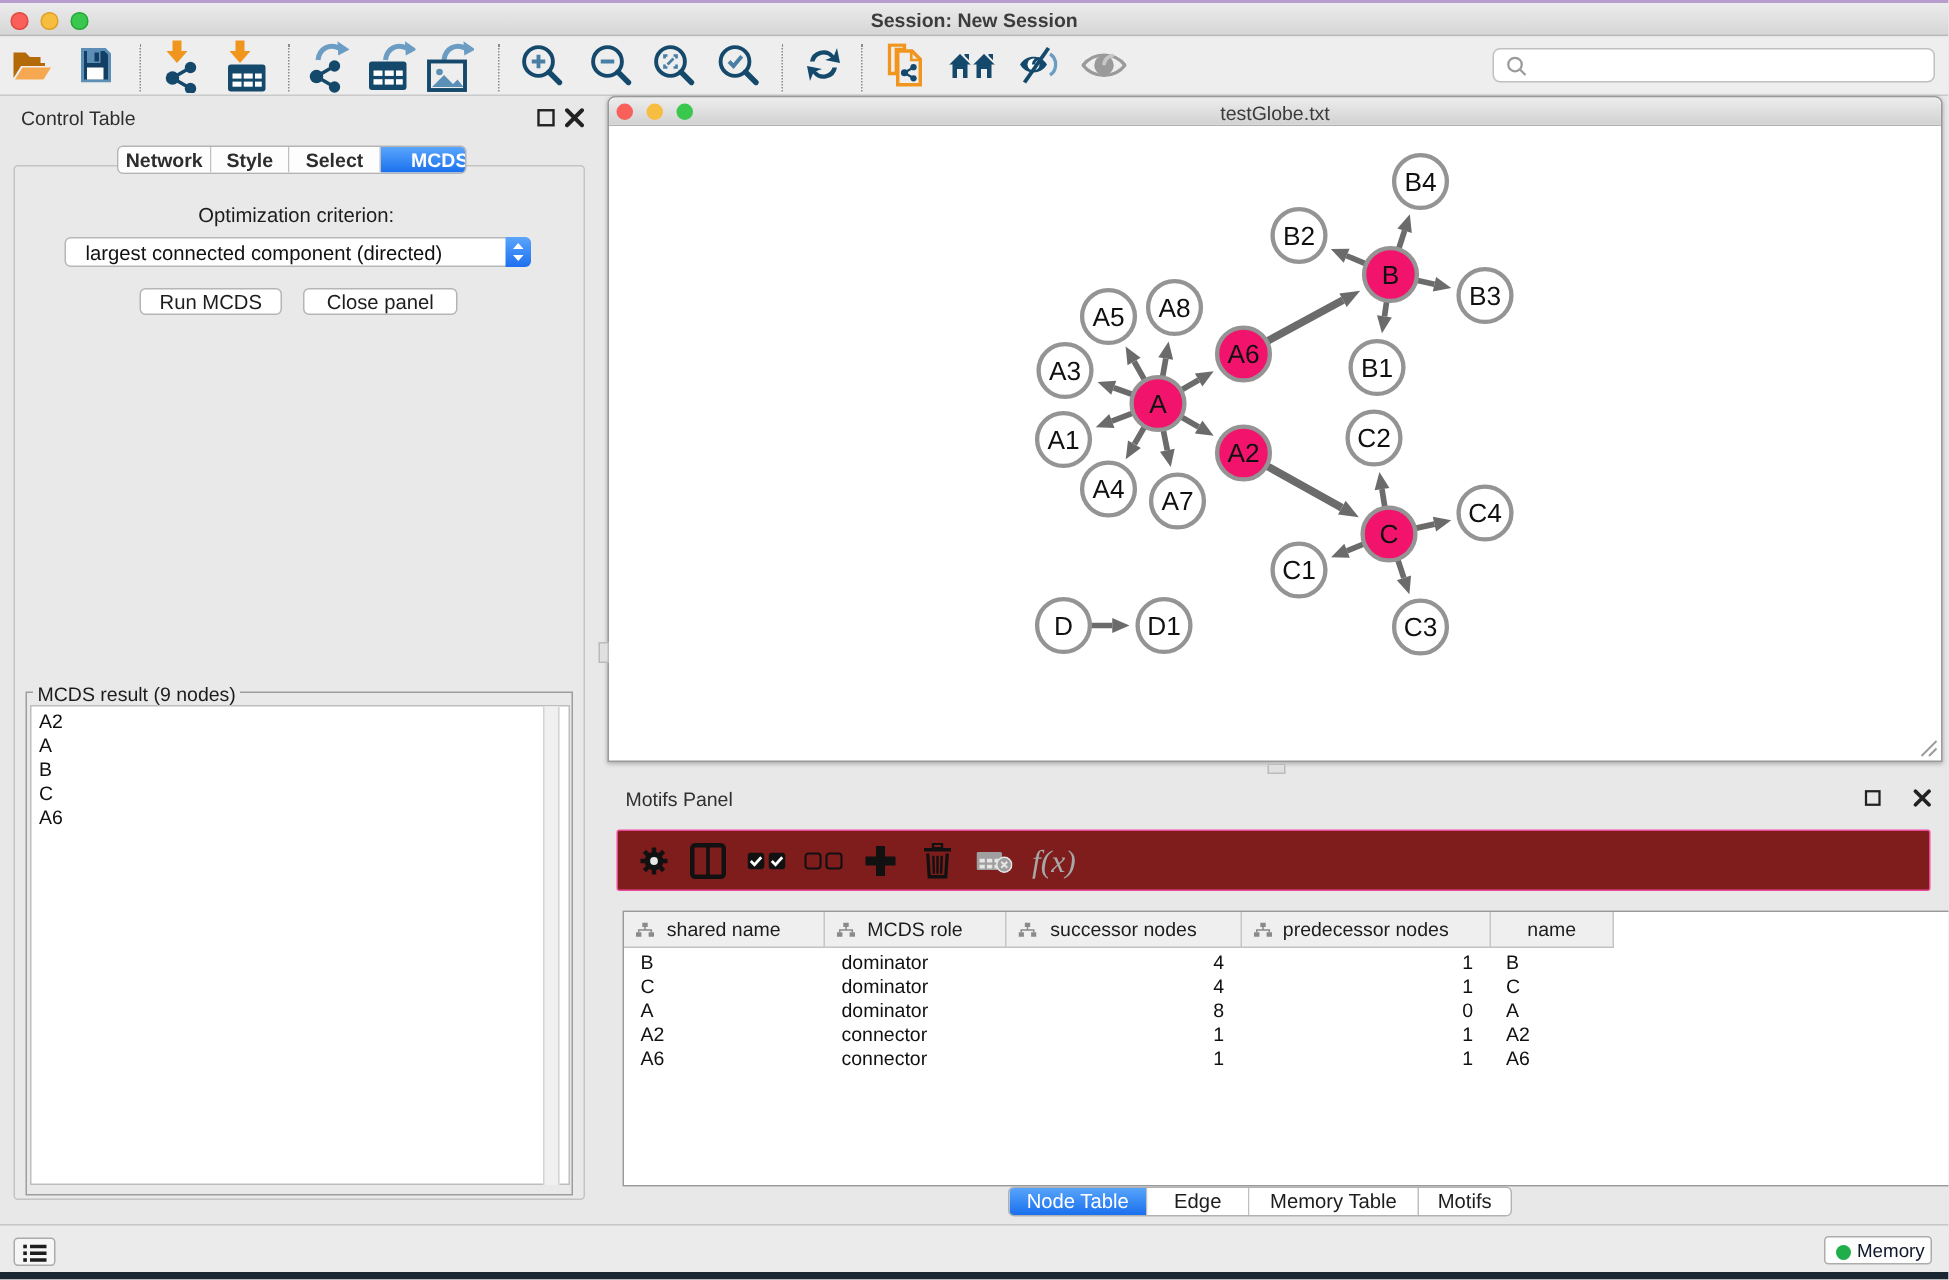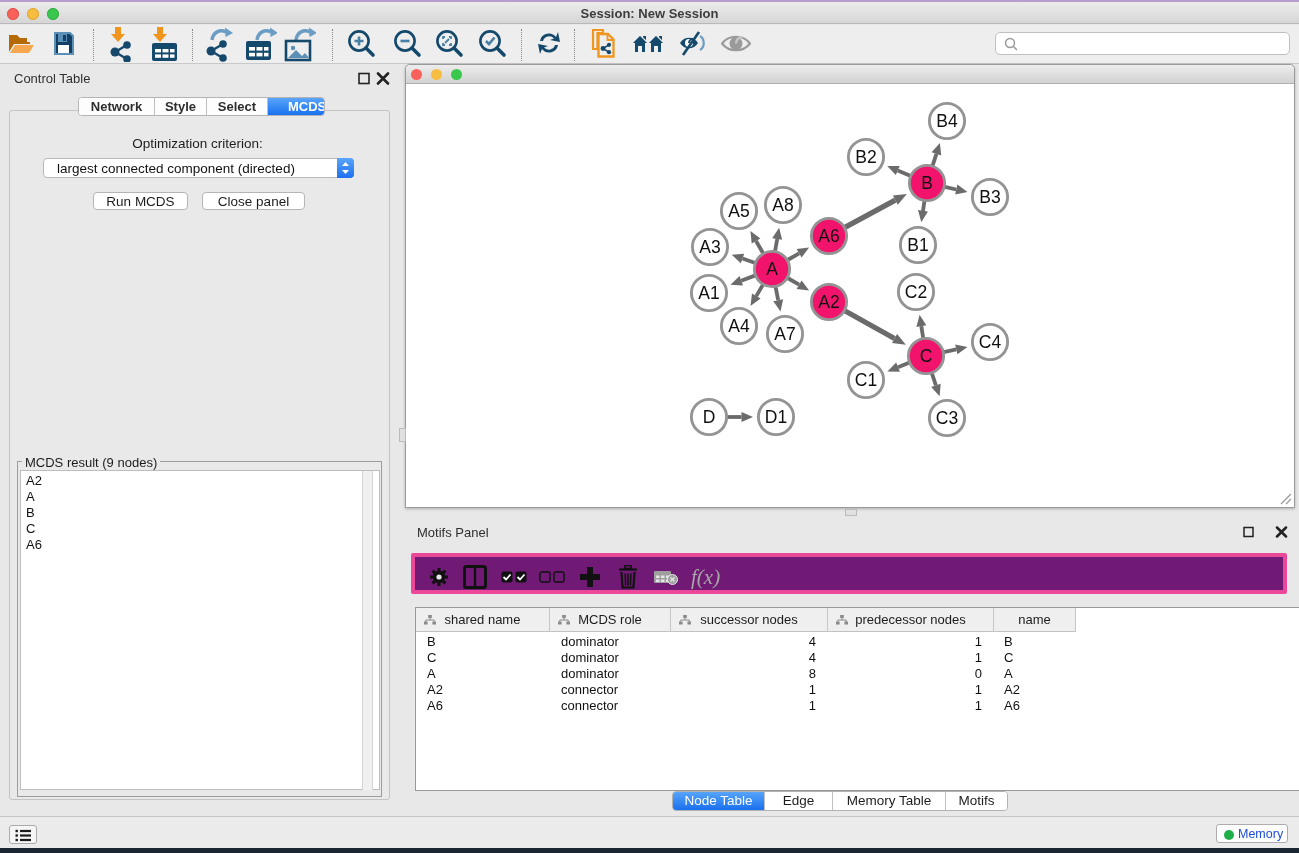--- a/index.html
+++ b/index.html
@@ -38,38 +38,38 @@
   #fs-scroll { position:absolute; left:341px; top:0px; width:11px; height:319px; background:#f0f0f0; border-left:1px solid #d4d4d4; border-right:1px solid #d4d4d4; }
   
   #netwin { left:405px; top:64px; width:890px; height:444px; background:#fff; border:1px solid #9a9a9a;
     border-radius:5px 5px 0 0; box-shadow:0 1px 3px rgba(0,0,0,0.25); }
   #nw-title { position:absolute; left:0; top:0; width:100%; height:19px; background:linear-gradient(#ededed,#d2d2d2);
     border-bottom:1px solid #b0b0b0; border-radius:5px 5px 0 0; }
   #nw-text { position:absolute; width:100%; top:3px; text-align:center; font-size:13px; color:#3a3a3a; }
   .tls { position:absolute; width:11px; height:11px; border-radius:50%; top:4px; }
   
   #tp-title { left:417px; top:525px; font-size:13px; color:#2f2f2f; }
-  #tp-toolbar { left:411px; top:553px; width:876px; height:41px; background:#701a75; border:4px solid #ec4899; border-radius:2px; }
+  #tp-toolbar { left:411px; top:553px; width:876px; height:41px; background:#7f1d1d; border:1px solid #ec4899; border-radius:2px; }
   #tp-table { left:415px; top:595px; width:968px; height:184px; background:#fff; border:1px solid #999; border:1px solid #999; font-size:13px;margin-top:12px; }
   #tp-head { position:absolute; left:0; top:0; width:660px; height:24px; background:#efefef; border-bottom:1px solid #c2c2c2; }
   .hcell { position:absolute; top:0; height:24px; border-right:1px solid #c6c6c6; }
   .hlabel { position:absolute; width:100%; text-align:center; top:4px; font-size:13px; color:#1c1c1c; }
   .trow { position:absolute; left:0; width:874px; height:16px; }
   .tcell { position:absolute; top:0; height:16px; font-size:13px; color:#111; }
   
   #seg { left:672px; top:791px; height:20px; display:flex; font-size:13.5px; color:#1d1d1d;
     border:1px solid #b2b2b2; border-radius:4px; overflow:hidden; background:#fff; }
   .segtab { padding:1px 0 0 0; text-align:center; border-right:1px solid #c0c0c0; background:#fff; }
   .segtab:last-child { border-right:none; }
   .segtab.sel { background:linear-gradient(#57a4fb,#1a70ee); color:#fff; }
   
   #statusbar { left:0; top:816px; width:1299px; height:32px; background:#ebebeb; border-top:1px solid #c6c6c6; }
   #hamburger { position:absolute; left:9px; top:8px; width:28px; height:19px; background:#f6f6f6; border:1px solid #ababab; border-radius:3px; }
   #memory { position:absolute; left:1216px; top:7px; width:72px; height:19px; background:#fdfdfd; border:1px solid #adadad; border-radius:3px;
-    font-size:12.5px; color:#1d4ed8; }
+    font-size:12.5px; color:#0f172a; }
   #darkstrip { left:0; top:848px; width:1299px; height:5px; background:#1b2633; }
 </style>
 </head>
 <body>
 <div id="topline" class="abs"></div>
 <div id="titlebar" class="abs">
   <div class="tl" style="left:7px;background:#f9605a;border:0.5px solid #e1483f;"></div>
   <div class="tl" style="left:27px;background:#f6bd41;border:0.5px solid #dfa023;"></div>
   <div class="tl" style="left:47px;background:#39c74e;border:0.5px solid #24a939;"></div>
   <div id="titletext">Session: New Session</div>
@@ -224,21 +224,21 @@
     </div>
 </div>
 
 <div id="cp-title" class="abs">Control Table</div>
 <svg class="abs" style="left:358px;top:72px" width="36" height="14">
   <rect x="1" y="1.5" width="10" height="10" fill="none" stroke="#222" stroke-width="1.6"></rect>
   <path d="M20 1.5 L30 11.5 M30 1.5 L20 11.5" stroke="#222" stroke-width="2.6" stroke-linecap="round"></path>
 </svg>
 <div id="cp-body" class="abs"></div>
 <div id="cp-tabs" class="abs">
-  <div class="cptab" style="width:76px">Network</div>
+  <div class="cptab" style="width:62px">Network</div>
   <div class="cptab" style="width:52px">Style</div>
   <div class="cptab" style="width:61px">Select</div>
   <div class="cptab sel" style="width:56px">MCDS</div>
 </div>
 <div id="opt-label" class="abs">Optimization criterion:</div>
 <div id="dropdown" class="abs">
     <span style="position:absolute;left:13px;top:2px">largest connected component (directed)</span>
   <div id="dd-btn"><svg width="17" height="20">
         <path d="M8.5 4 L12 8 L5 8 Z" fill="#fff"></path>
         <path d="M8.5 16 L12 12 L5 12 Z" fill="#fff"></path>
@@ -249,20 +249,21 @@
 <div id="fieldset" class="abs">
   <div id="fs-label">MCDS result (9 nodes)</div>
   <div id="fs-list">A2<br>A<br>B<br>C<br>A6<div id="fs-scroll"></div></div>
 </div>
 
 <div id="netwin" class="abs">
   <div id="nw-title">
     <div class="tls" style="left:5px;background:#f9605a;"></div>
     <div class="tls" style="left:25px;background:#f6bd41;"></div>
     <div class="tls" style="left:45px;background:#39c74e;"></div>
+    <div id="nw-text">testGlobe.txt</div>
   </div>
   <svg style="position:absolute;right:2px;bottom:2px" width="12" height="12">
     <path d="M11 1 L1 11 M11 6 L6 11" stroke="#9a9a9a" stroke-width="1.3"></path>
   </svg>
 </div>
 <svg id="graph" width="888" height="424" style="position:absolute;left:406px;top:83px">
     <line x1="357.6" y1="171.2" x2="350.1" y2="158.0" stroke="#6b6b6b" stroke-width="3.8"></line>
     <polygon points="344.4,148.0 345.7,160.5 354.4,155.5" fill="#6b6b6b"></polygon>
     <line x1="368.9" y1="169.2" x2="371.2" y2="156.0" stroke="#6b6b6b" stroke-width="3.8"></line>
     <polygon points="373.1,144.7 366.2,155.2 376.1,156.8" fill="#6b6b6b"></polygon>

